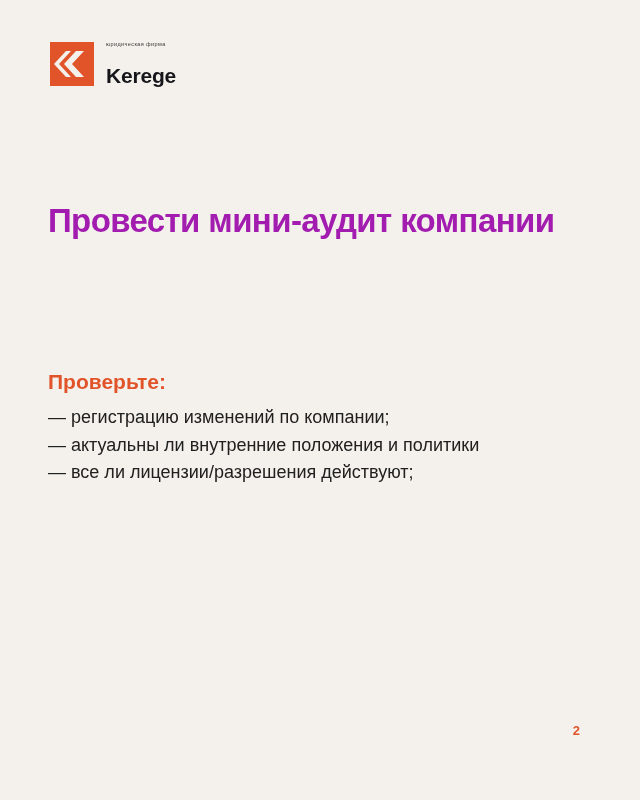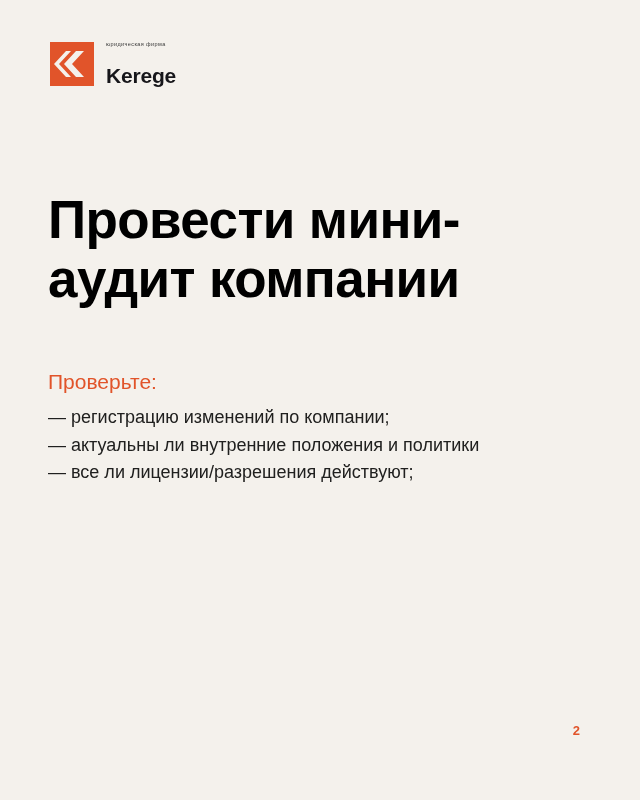--- a/index.html
+++ b/index.html
@@ -53,42 +53,42 @@
   .logo-name {
     font-size: 21px;
     font-weight: bold;
     letter-spacing: -0.2px;
     color: #16161a;
   }
 
   
   .headline {
     position: absolute;
-    top: 190px;
+    top: 203px;
     left: 48px;
     width: 520px;
-    font-size: 53px;
+    font-size: 33px;
     font-weight: bold;
     line-height: 1.12;
     letter-spacing: -0.6px;
-    color: #000000;
+    color: #a21caf;
     margin: 0;
     white-space: pre-line;
   }
 
   
   .body-block {
     position: absolute;
     top: 368px;
     left: 48px;
     width: 545px;
   }
   .body-lead {
     font-size: 21px;
-    font-weight: normal;
+    font-weight: bold;
     color: #e1542a;
     margin: 0 0 8px 0;
     line-height: 1.35;
   }
   .body-list {
     list-style: none;
     margin: 0;
     padding: 0;
   }
   .body-list li {

